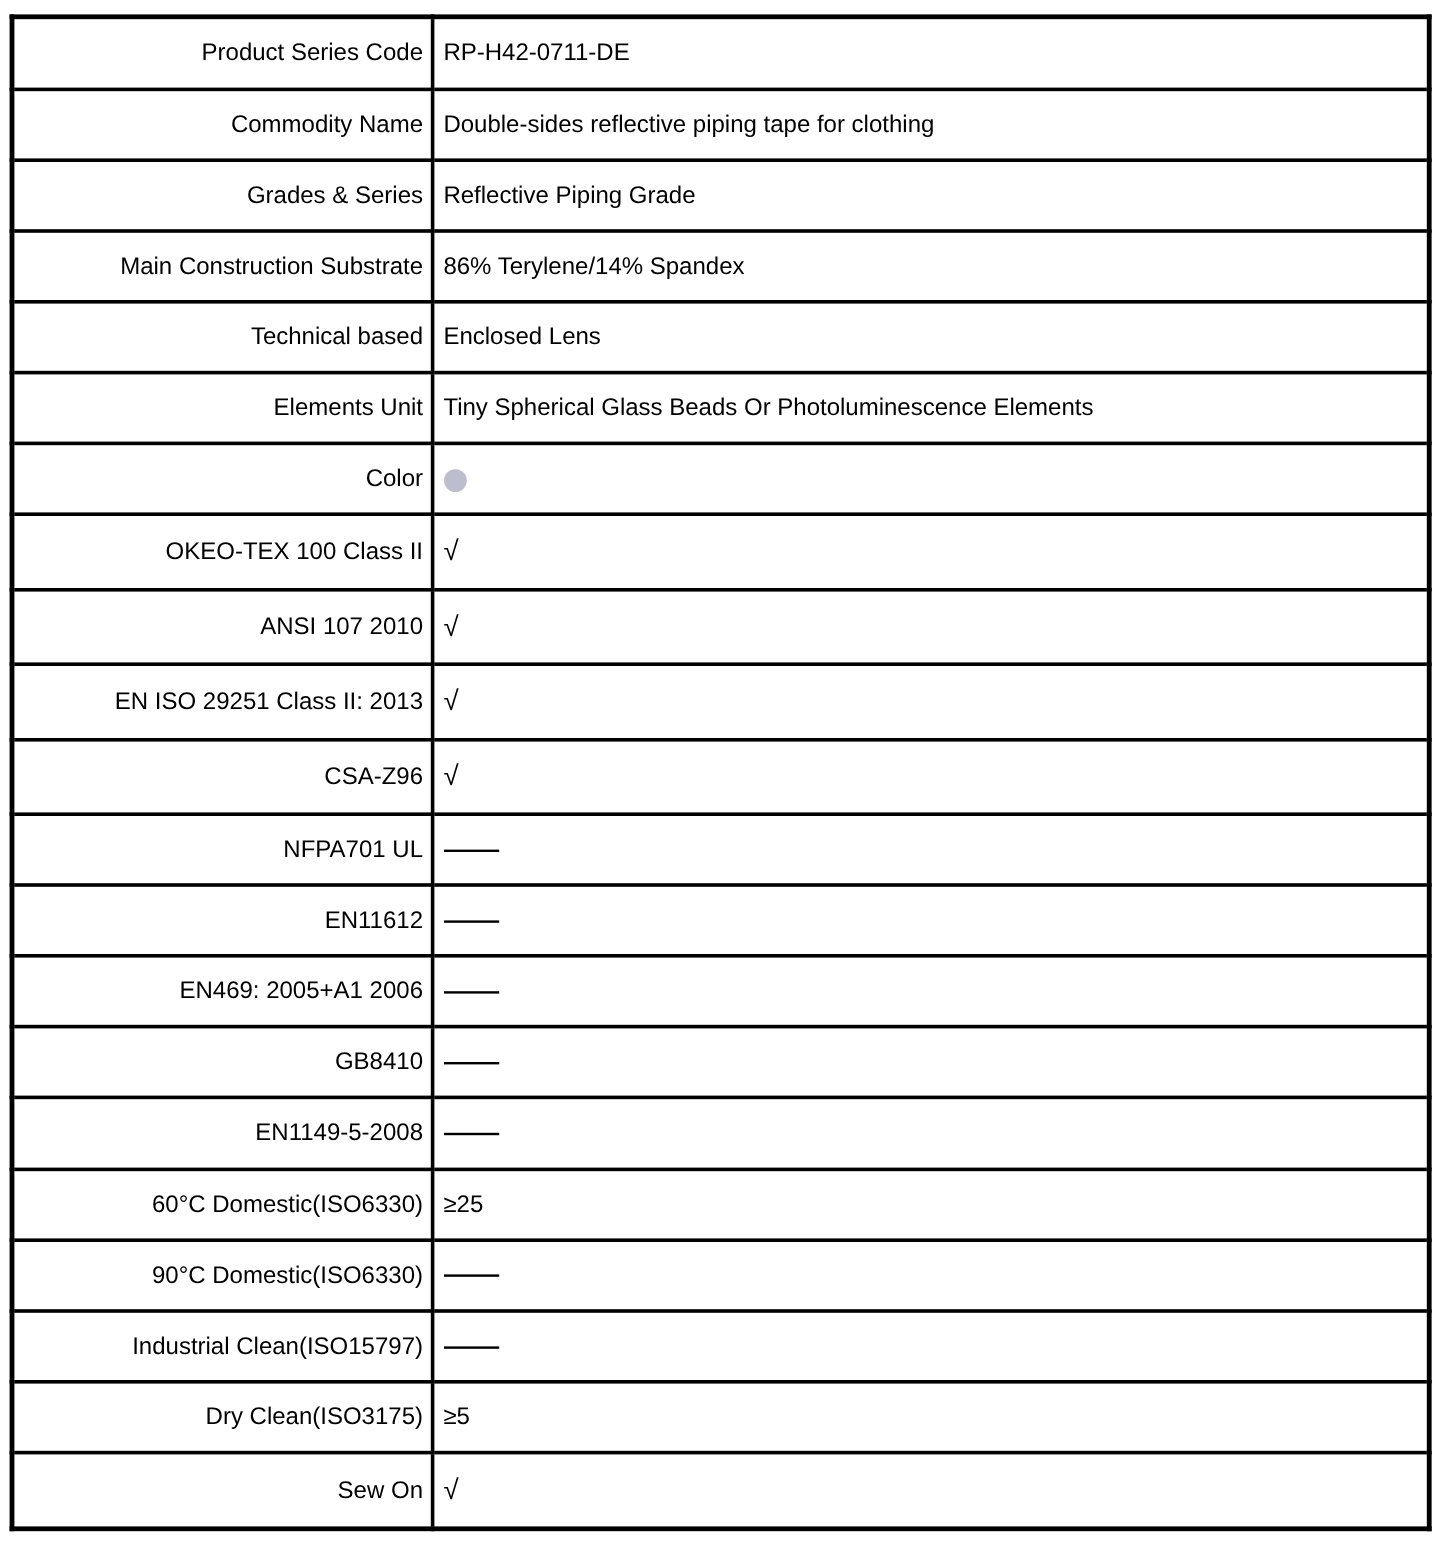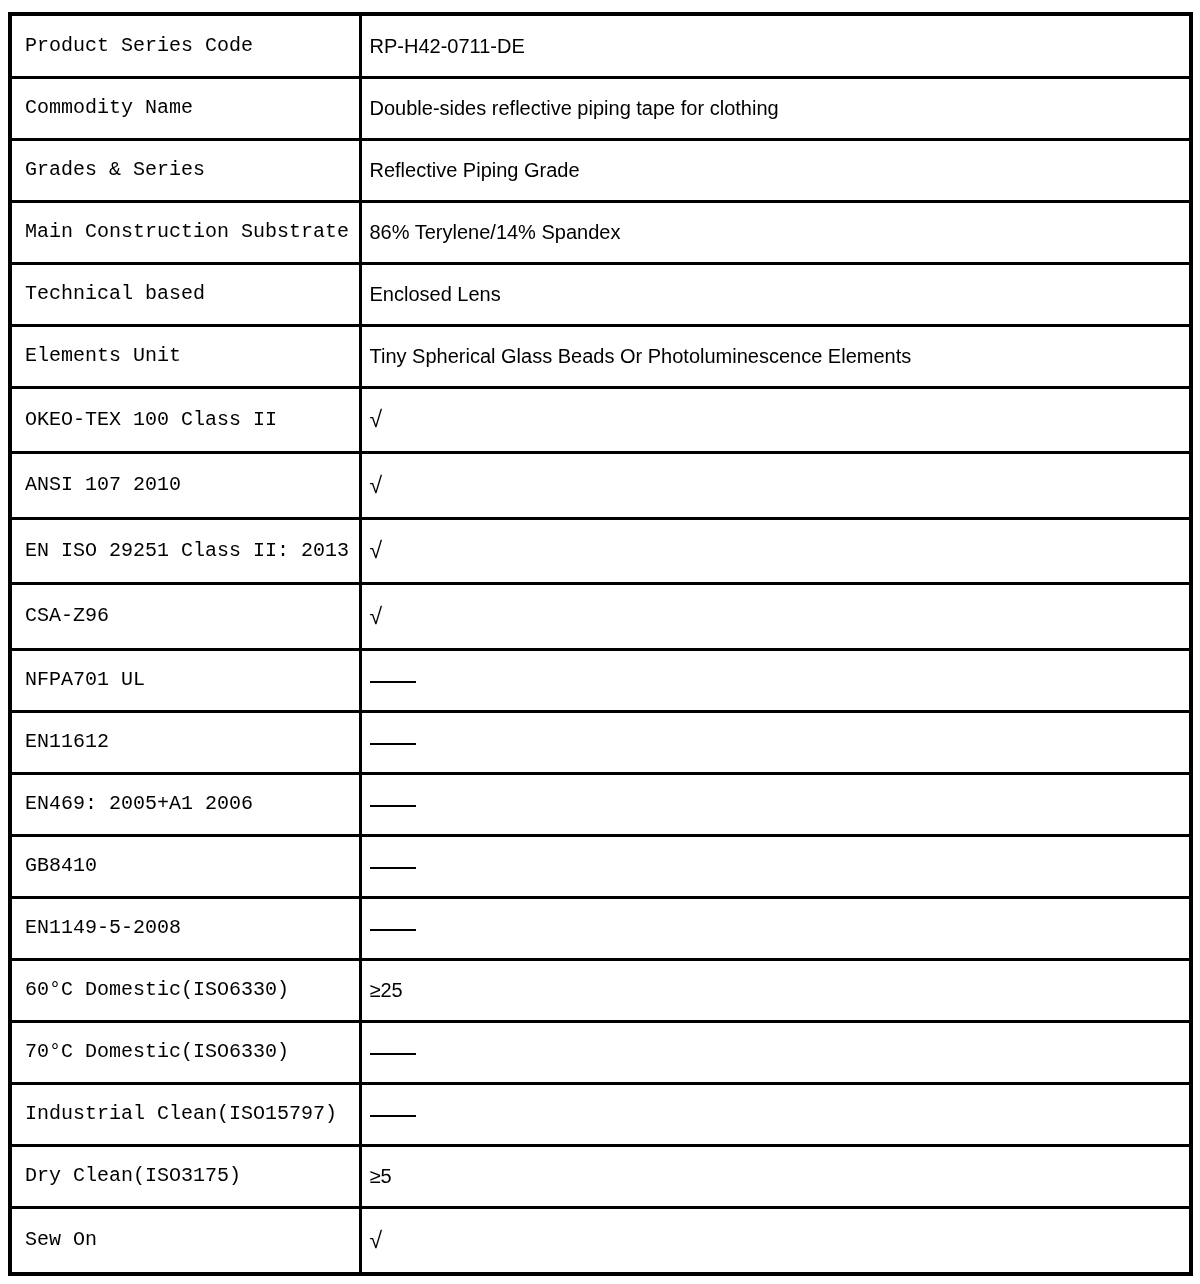--- a/index.html
+++ b/index.html
@@ -29,24 +29,23 @@
   }
   table.spec-table td {
     border: 3px solid #000000;
     font-size: 20px;
     line-height: 1.2;
     vertical-align: middle;
     background: #ffffff;
     overflow: hidden;
   }
   td.label-cell {
-    text-align: left;
+    text-align: right;
     padding-left: 13px;
     padding-right: 6px;
-    font-family: Liberation Mono, monospace;
   }
   td.value-cell {
     text-align: left;
     padding: 0 8px;
   }
   .check-mark {
     font-size: 23px;
     font-weight: 400;
   }
   .dash-line {
@@ -92,20 +91,24 @@
         </tr>
         <tr>
           <td class="label-cell">Technical based</td>
           <td class="value-cell">Enclosed Lens</td>
         </tr>
         <tr>
           <td class="label-cell">Elements Unit</td>
           <td class="value-cell">Tiny Spherical Glass Beads Or Photoluminescence Elements</td>
         </tr>
         <tr>
+          <td class="label-cell">Color</td>
+          <td class="value-cell"><span class="color-dot" style="background: rgb(188, 189, 205);"></span></td>
+        </tr>
+        <tr>
           <td class="label-cell">OKEO-TEX 100 Class II</td>
           <td class="value-cell"><span class="check-mark">√</span></td>
         </tr>
         <tr>
           <td class="label-cell">ANSI 107 2010</td>
           <td class="value-cell"><span class="check-mark">√</span></td>
         </tr>
         <tr>
           <td class="label-cell">EN ISO 29251 Class II: 2013</td>
           <td class="value-cell"><span class="check-mark">√</span></td>
@@ -132,21 +135,21 @@
         </tr>
         <tr>
           <td class="label-cell">EN1149-5-2008</td>
           <td class="value-cell"><span class="dash-line"></span></td>
         </tr>
         <tr>
           <td class="label-cell">60°C Domestic(ISO6330)</td>
           <td class="value-cell">≥25</td>
         </tr>
         <tr>
-          <td class="label-cell">70°C Domestic(ISO6330)</td>
+          <td class="label-cell">90°C Domestic(ISO6330)</td>
           <td class="value-cell"><span class="dash-line"></span></td>
         </tr>
         <tr>
           <td class="label-cell">Industrial Clean(ISO15797)</td>
           <td class="value-cell"><span class="dash-line"></span></td>
         </tr>
         <tr>
           <td class="label-cell">Dry Clean(ISO3175)</td>
           <td class="value-cell">≥5</td>
         </tr>

